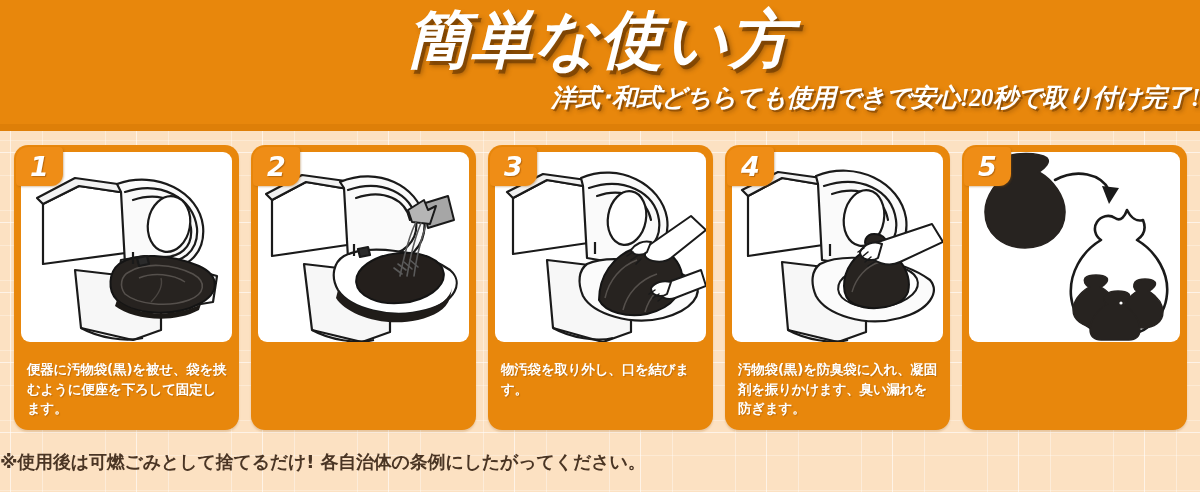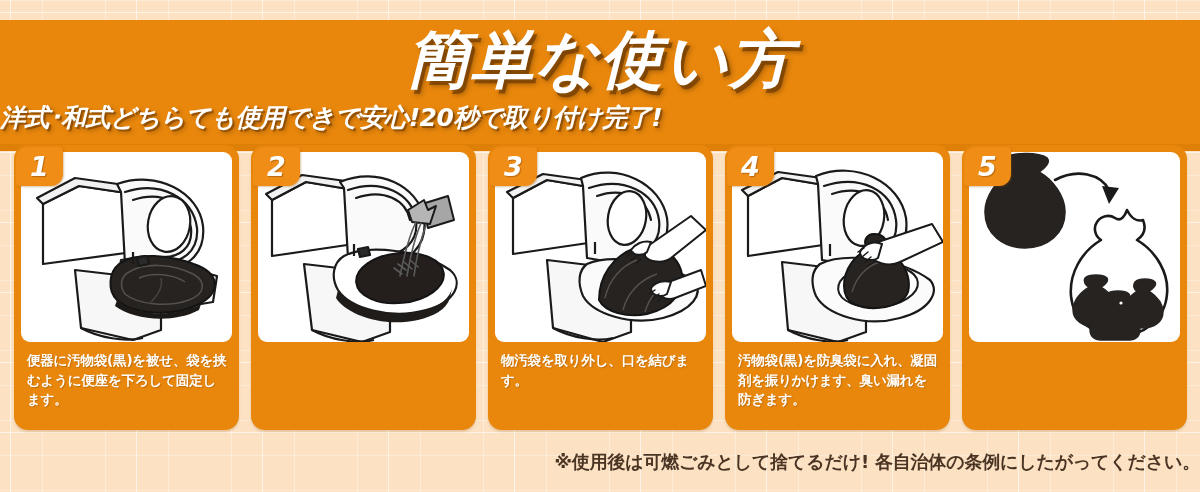--- a/index.html
+++ b/index.html
@@ -35,21 +35,20 @@
   }
 
   
   #header {
     position: absolute;
     left: 0; top: 0;
     width: 1200px;
     height: 131px;
     background: #E8870C;
     overflow: hidden;
-    margin-top: 20px;
   }
   #header::after {
     content: "";
     position: absolute;
     left: 0; bottom: 0;
     width: 100%; height: 7px;
     background: #DE7F08;
   }
 
   #main-title {
@@ -66,31 +65,32 @@
     text-shadow:
       3px 4px 0 rgba(90,45,0,0.55),
       4px 5px 5px rgba(60,30,0,0.40);
     white-space: nowrap;
   }
 
   #subtitle {
     position: absolute;
     left: 0; top: 82px;
     width: 100%;
-    text-align: left;
+    text-align: right;
     font-size: 25px;
     line-height: 31px;
     font-weight: bold;
     font-style: italic;
     color: #FFFFFF;
     letter-spacing: -0.5px;
     text-shadow:
       2px 2px 0 rgba(95,48,0,0.50),
       3px 3px 4px rgba(60,30,0,0.35);
     white-space: nowrap;
+    font-family: Liberation Serif, serif;
   }
 
   
   #panels {
     position: absolute;
     left: 14px;
     top: 145px;
     width: 1172px;
     height: 285px;
     display: flex;
@@ -135,39 +135,39 @@
     font-style: italic;
     line-height: 39px;
     text-align: center;
     text-shadow: 1px 1px 1px rgba(120,60,0,0.45);
     box-shadow: 1px 1px 2px rgba(150,85,10,0.35);
   }
 
   .panel-caption {
     position: absolute;
     left: 0;
-    top: 199px;
+    top: 208px;
     width: 225px;
     height: 85px;
     padding: 7px 12px 0 13px;
     color: #FFFFFF;
     font-size: 13.5px;
     line-height: 19.5px;
     font-weight: bold;
     letter-spacing: -0.2px;
     text-shadow: 1px 1px 1px rgba(120,62,0,0.35);
   }
 
   
   #footer-note {
     position: absolute;
     left: 0;
     top: 450px;
     width: 100%;
-    text-align: right;
+    text-align: left;
     font-size: 18px;
     line-height: 24px;
     font-weight: bold;
     color: #4A3524;
     letter-spacing: -0.2px;
     white-space: nowrap;
   }
 </style>
 </head>
 <body>

